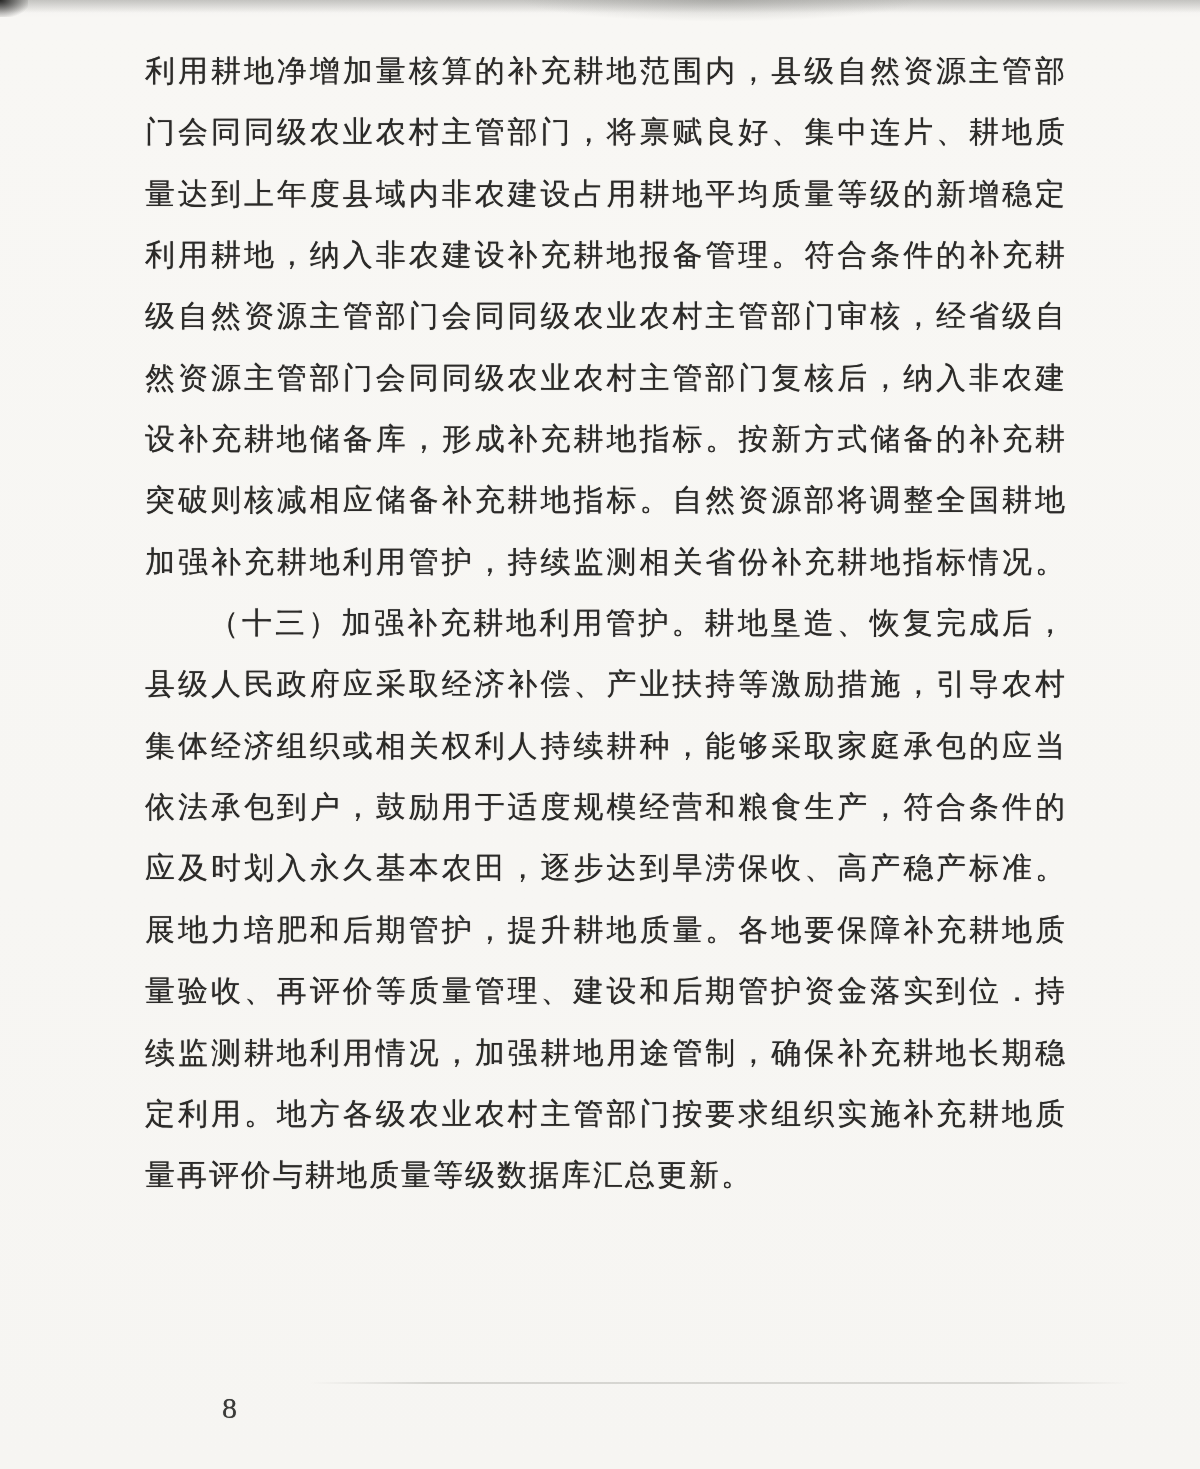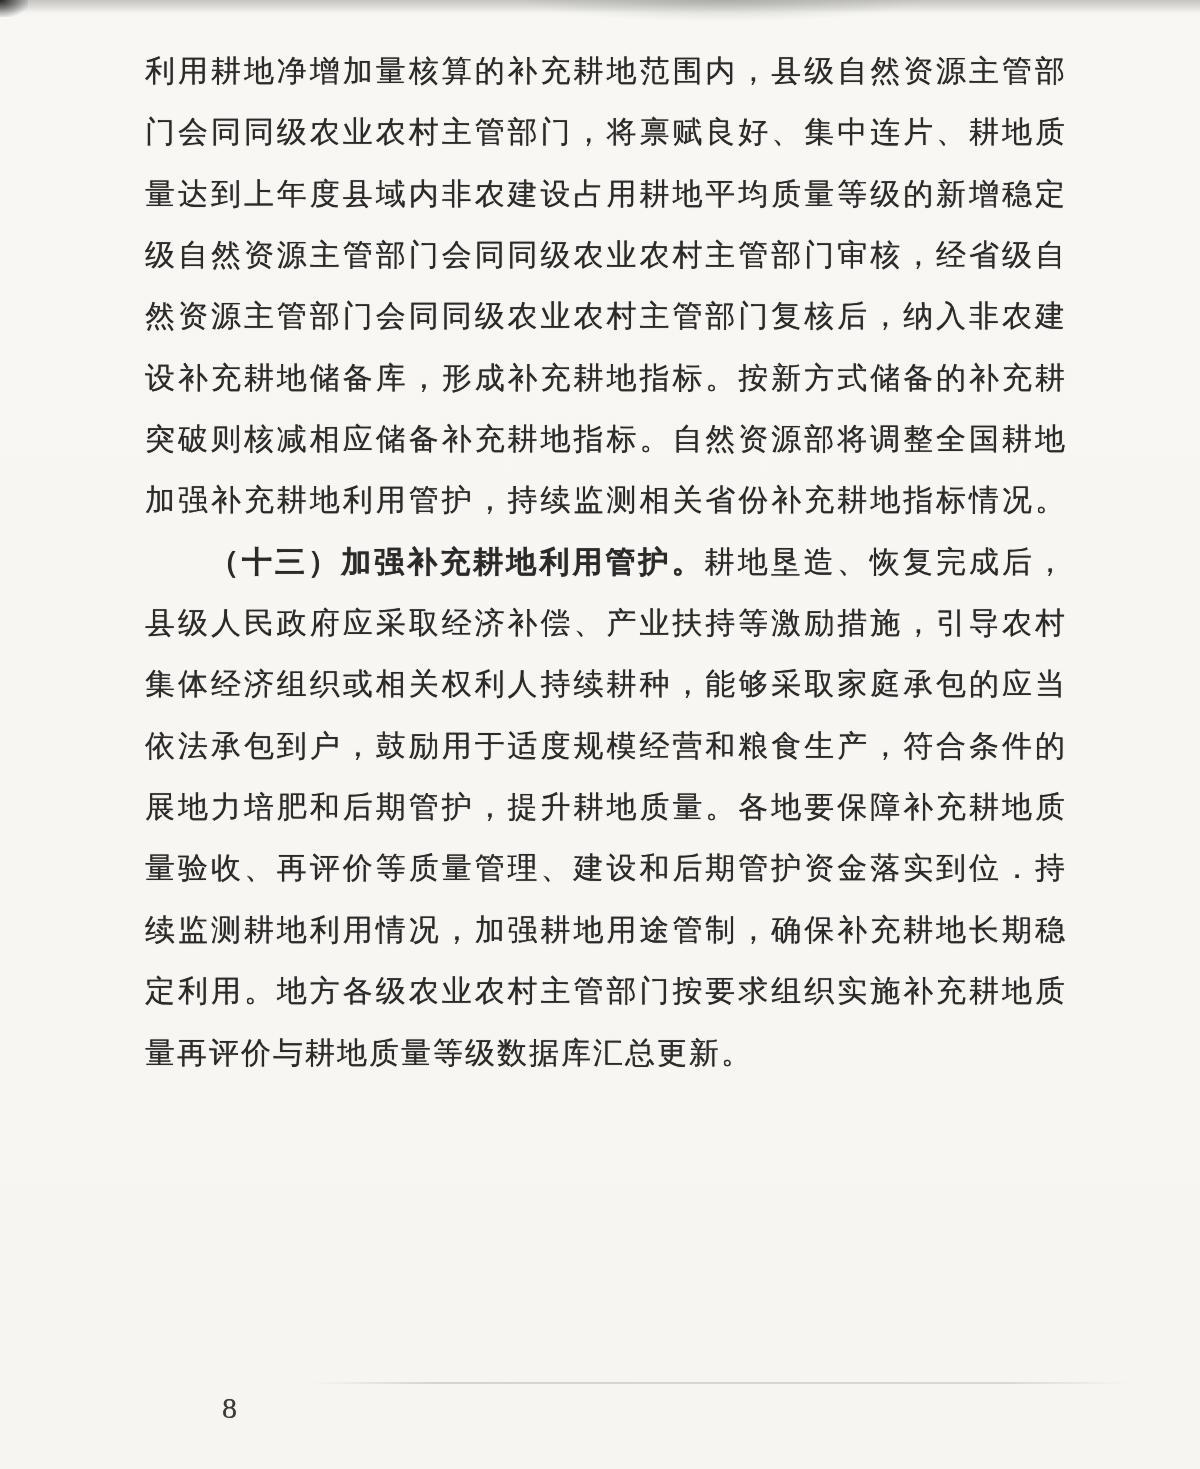--- a/index.html
+++ b/index.html
@@ -52,21 +52,21 @@
     text-shadow: 0 0 0.7px rgba(43,42,40,.75);
   }
   .text-line.no-justify {
     text-align: center;
     text-align-last: left;
   }
   .text-line.indent {
     text-indent: 64px;
   }
   .text-line .bold {
-    font-weight: bold;
+    font-weight: normal;
   }
   .page-number {
     position: absolute;
     left: 222px;
     top: 1391px;
     font-size: 30px;
     line-height: 34px;
     color: #3a3a38;
     text-shadow: 0 0 0.7px rgba(58,58,56,.7);
   }
@@ -77,29 +77,31 @@
 <div class="page">
   <div class="top-shade"></div>
   <div class="top-smudge"></div>
   <div class="corner-smudge"></div>
   <div class="fold-line"></div>
 
   <div class="text-block">
       <div class="text-line"><span>利用耕地净增加量核算的补充耕地范围内，县级自然资源主管部</span></div>
       <div class="text-line"><span>门会同同级农业农村主管部门，将禀赋良好、集中连片、耕地质</span></div>
       <div class="text-line"><span>量达到上年度县域内非农建设占用耕地平均质量等级的新增稳定</span></div>
+      <div class="text-line"><span>利用耕地，纳入非农建设补充耕地报备管理。符合条件的补充耕</span></div>
       <div class="text-line"><span>级自然资源主管部门会同同级农业农村主管部门审核，经省级自</span></div>
       <div class="text-line"><span>然资源主管部门会同同级农业农村主管部门复核后，纳入非农建</span></div>
       <div class="text-line"><span>设补充耕地储备库，形成补充耕地指标。按新方式储备的补充耕</span></div>
       <div class="text-line"><span>突破则核减相应储备补充耕地指标。自然资源部将调整全国耕地</span></div>
       <div class="text-line"><span>加强补充耕地利用管护，持续监测相关省份补充耕地指标情况。</span></div>
       <div class="text-line indent"><span class="bold">（十三）加强补充耕地利用管护。</span><span>耕地垦造、恢复完成后，</span></div>
       <div class="text-line"><span>县级人民政府应采取经济补偿、产业扶持等激励措施，引导农村</span></div>
       <div class="text-line"><span>集体经济组织或相关权利人持续耕种，能够采取家庭承包的应当</span></div>
       <div class="text-line"><span>依法承包到户，鼓励用于适度规模经营和粮食生产，符合条件的</span></div>
+      <div class="text-line"><span>应及时划入永久基本农田，逐步达到旱涝保收、高产稳产标准。</span></div>
       <div class="text-line"><span>展地力培肥和后期管护，提升耕地质量。各地要保障补充耕地质</span></div>
       <div class="text-line"><span>量验收、再评价等质量管理、建设和后期管护资金落实到位．持</span></div>
       <div class="text-line"><span>续监测耕地利用情况，加强耕地用途管制，确保补充耕地长期稳</span></div>
       <div class="text-line"><span>定利用。地方各级农业农村主管部门按要求组织实施补充耕地质</span></div>
       <div class="text-line no-justify"><span>量再评价与耕地质量等级数据库汇总更新。</span></div>
     </div>
 
   <div class="page-number">8</div>
 </div>
 

